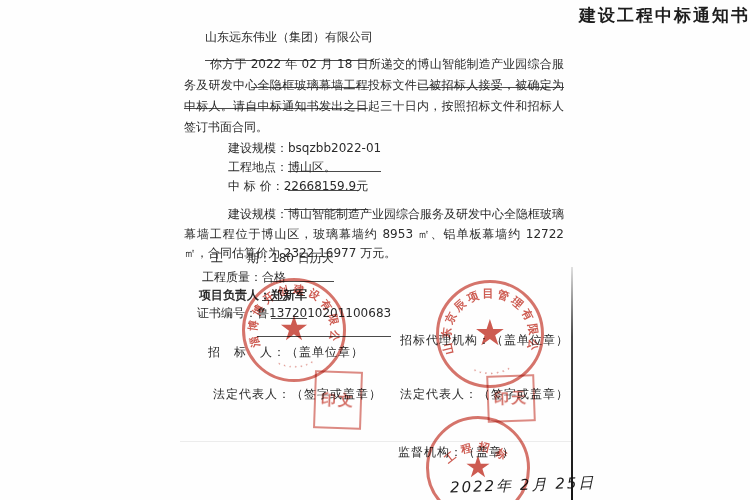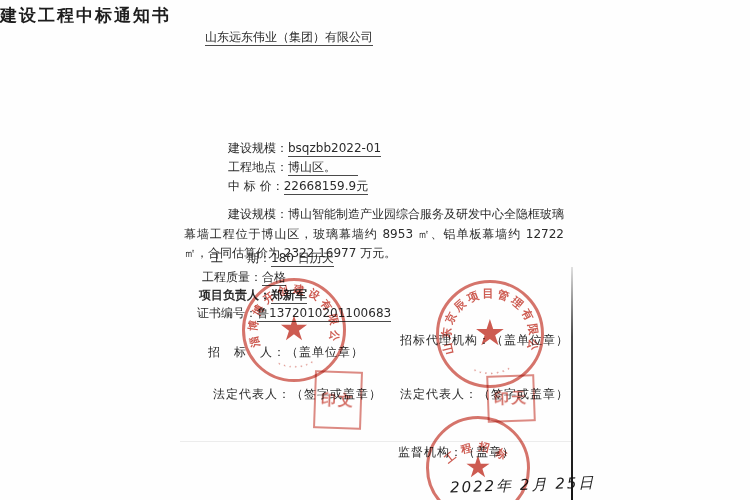--- a/index.html
+++ b/index.html
@@ -1,25 +1,25 @@
 <!DOCTYPE html>
 <html><head>
 <meta charset="utf-8">
 <style>
   html,body{margin:0;padding:0;}
   .paper{
     position:relative;width:750px;height:500px;background:#fefefe;
     font-family:"DejaVu Sans",sans-serif;color:#2b2b2b;overflow:hidden;
   }
   .title{
-    position:absolute;left:0;top:4px;width:750px;text-align:left;
+    position:absolute;left:0;top:4px;width:750px;text-align:right;
     font-size:17px;font-weight:bold;letter-spacing:2px;color:#1d1d1d;
   }
   .ln{position:absolute;font-size:12px;white-space:nowrap;line-height:16px;}
-  .u{border-bottom:1px solid #4a4a4a;padding-bottom:1px;}
+  .u{border-bottom:1px solid #4a4a4a;padding-bottom:16px;}
   .pad-r{padding-right:22px;}
   .para{
     position:absolute;left:184px;top:54px;width:380px;font-size:12px;
     line-height:21px;text-align:justify;text-indent:26px;margin:0;
   }
   .scale-para{
     position:absolute;left:184px;top:205px;width:380px;font-size:12px;
     line-height:19.5px;text-align:justify;text-indent:44px;margin:0;
   }
   .sig{font-size:12px;letter-spacing:1px;}
@@ -56,20 +56,21 @@
 </style>
 </head>
 <body>
 
 <div class="paper">
 
   <div class="title">建设工程中标通知书</div>
 
   <div class="ln" style="left:205px;top:29px;"><span class="u">山东远东伟业（集团）有限公司</span></div>
 
+  <p class="para"><span>你方于 </span><span class="u">2022 年 02 月 18 日</span><span>所递交的</span><span class="u">博山智能制造产业园综合服务及研发中心全隐框玻璃幕墙工程</span><span>投标文件已被招标人接受，被确定为中标人。请自中标通知书发出之日起三十日内，按照招标文件和招标人签订书面合同。</span></p>
 
   <div class="ln" style="left:228px;top:140px;"><span>建设规模：</span><span class="u">bsqzbb2022-01</span></div>
 
   <div class="ln" style="left:228px;top:159px;"><span>工程地点：</span><span class="u pad-r">博山区。</span></div>
 
   <div class="ln" style="left:228px;top:178px;"><span>中 标 价：</span><span class="u">22668159.9元</span></div>
 
   <p class="scale-para"><span>建设规模：</span><span>博山智能制造产业园综合服务及研发中心全隐框玻璃幕墙工程位于博山区，玻璃幕墙约 8953 ㎡、铝单板幕墙约 12722 ㎡，合同估算价为 2322.16977 万元。</span></p>
 
   <div class="ln" style="left:211px;top:250px;"><span>工　　期：</span><span class="u">180 日历天</span></div>

